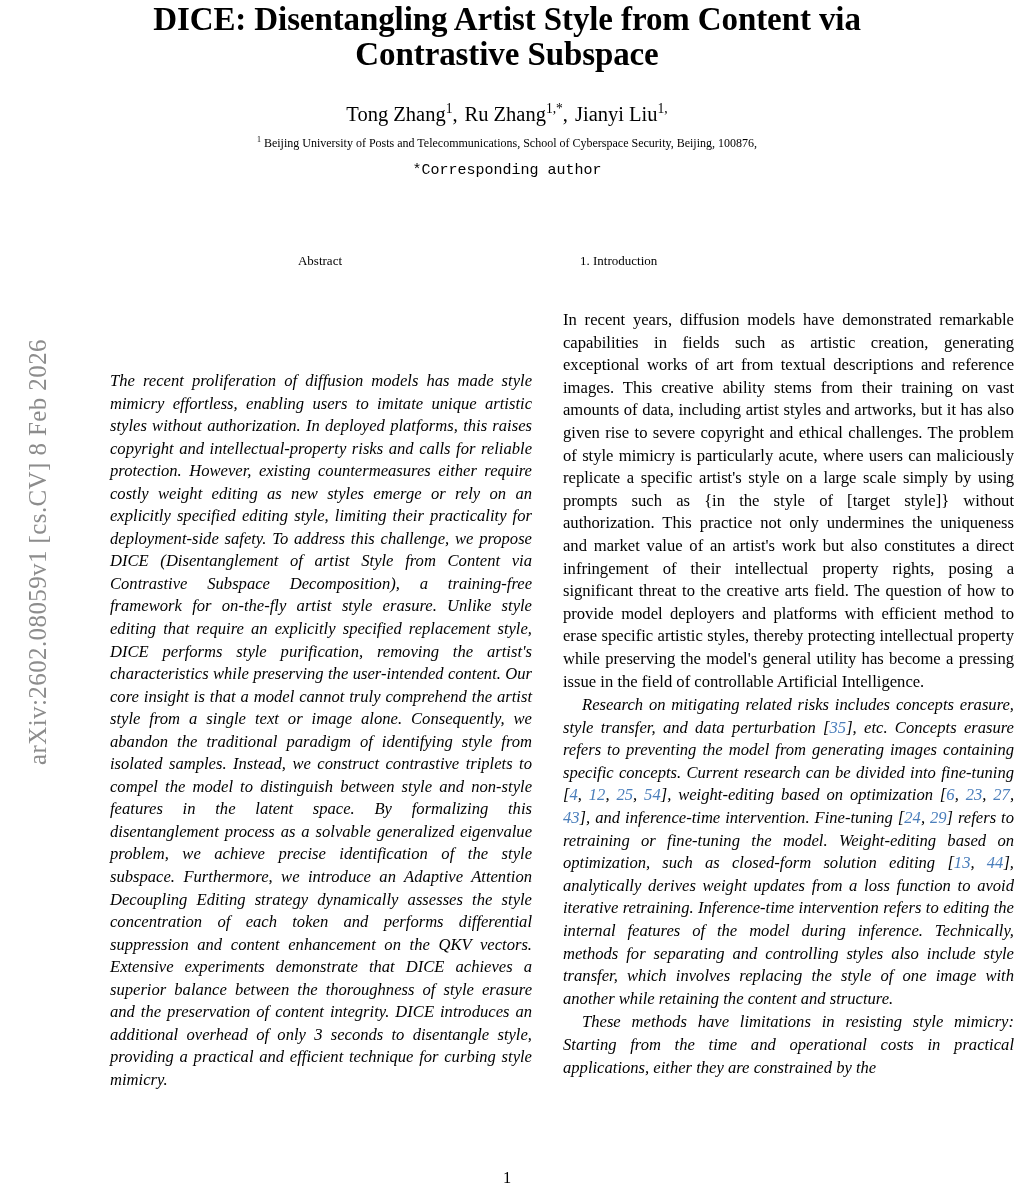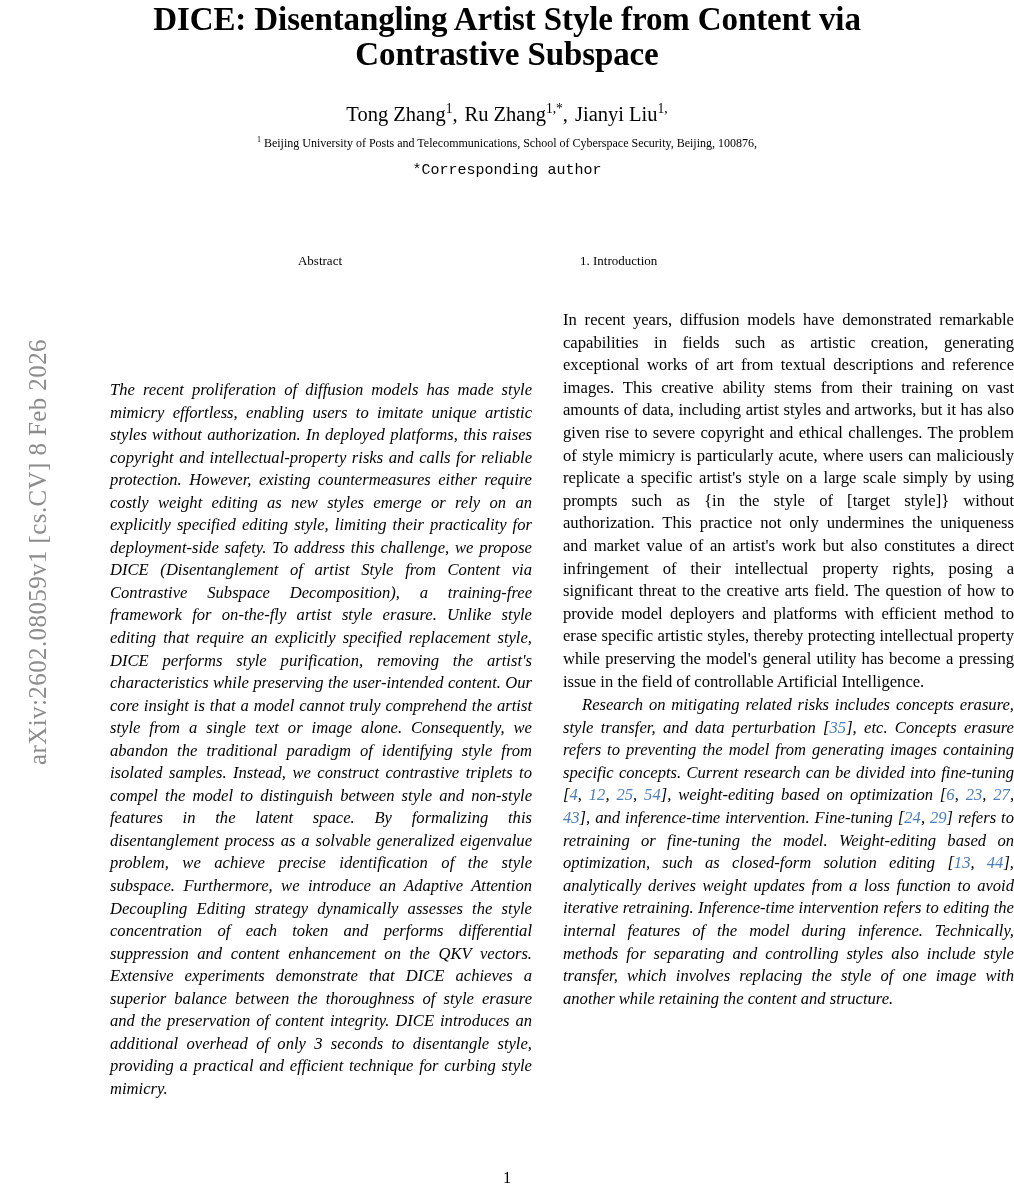--- a/index.html
+++ b/index.html
@@ -98,21 +98,21 @@
     line-height: 24px;
     margin: 17px;
   }
   #abstract-heading {
     text-align: center;
   }
 
   #abstract-body {
     position: absolute;
     left: 110px;
-    top: 379px;
+    top: 370px;
     width: 422px;
     font-style: italic;
     font-size: 16.6px;
     line-height: 22.55px;
     text-align: justify;
     text-justify: inter-word;
     hyphens: manual;
   }
 
   #intro-body {
@@ -170,16 +170,17 @@
   <h2 class="section-heading" id="abstract-heading">Abstract</h2>
 </div>
 
 <div id="abstract-body">The recent proliferation of diffusion models has made style mimicry effortless, enabling users to imitate unique artistic styles without authorization. In deployed platforms, this raises copyright and intellectual-property risks and calls for reliable protection. However, existing countermeasures either require costly weight editing as new styles emerge or rely on an explicitly specified editing style, limiting their practicality for deployment-side safety. To address this challenge, we propose DICE (Disentanglement of artist Style from Content via Contrastive Subspace Decomposition), a training-free framework for on-the-fly artist style erasure. Unlike style editing that require an explicitly specified replacement style, DICE performs style purification, removing the artist's characteristics while preserving the user-intended content. Our core insight is that a model cannot truly comprehend the artist style from a single text or image alone. Consequently, we abandon the traditional paradigm of identifying style from isolated samples. Instead, we construct contrastive triplets to compel the model to distinguish between style and non-style features in the latent space. By formalizing this disentanglement process as a solvable generalized eigenvalue problem, we achieve precise identification of the style subspace. Furthermore, we introduce an Adaptive Attention Decoupling Editing strategy dynamically assesses the style concentration of each token and performs differential suppression and content enhancement on the QKV vectors. Extensive experiments demonstrate that DICE achieves a superior balance between the thoroughness of style erasure and the preservation of content integrity. DICE introduces an additional overhead of only 3 seconds to disentangle style, providing a practical and efficient technique for curbing style mimicry.</div>
 
 <div class="column" id="right-column">
   <h2 class="section-heading">1. Introduction</h2>
   <div id="intro-body">
     <p>In recent years, diffusion models have demonstrated remarkable capabilities in fields such as artistic creation, generating exceptional works of art from textual descriptions and reference images. This creative ability stems from their training on vast amounts of data, including artist styles and artworks, but it has also given rise to severe copyright and ethical challenges. The problem of style mimicry is particularly acute, where users can maliciously replicate a specific artist's style on a large scale simply by using prompts such as {in the style of [target style]} without authorization. This practice not only undermines the uniqueness and market value of an artist's work but also constitutes a direct infringement of their intellectual property rights, posing a significant threat to the creative arts field. The question of how to provide model deployers and platforms with efficient method to erase specific artistic styles, thereby protecting intellectual property while preserving the model's general utility has become a pressing issue in the field of controllable Artificial Intelligence.</p>
     <p><span>Research on mitigating related risks includes concepts erasure, style transfer, and data perturbation [</span><a class="cite">35</a><span>], etc. Concepts erasure refers to preventing the model from generating images containing specific concepts. Current research can be divided into fine-tuning [</span><a class="cite">4</a>, <a class="cite">12</a>, <a class="cite">25</a>, <a class="cite">54</a><span>], weight-editing based on optimization [</span><a class="cite">6</a>, <a class="cite">23</a>, <a class="cite">27</a>, <a class="cite">43</a><span>], and inference-time intervention. Fine-tuning [</span><a class="cite">24</a>, <a class="cite">29</a><span>] refers to retraining or fine-tuning the model. Weight-editing based on optimization, such as closed-form solution editing [</span><a class="cite">13</a>, <a class="cite">44</a><span>], analytically derives weight updates from a loss function to avoid iterative retraining. Inference-time intervention refers to editing the internal features of the model during inference. Technically, methods for separating and controlling styles also include style transfer, which involves replacing the style of one image with another while retaining the content and structure.</span></p>
+    <p>These methods have limitations in resisting style mimicry: Starting from the time and operational costs in practical applications, either they are constrained by the</p>
   </div>
 </div>
 
 <div id="page-number">1</div>
 
 </body></html>

